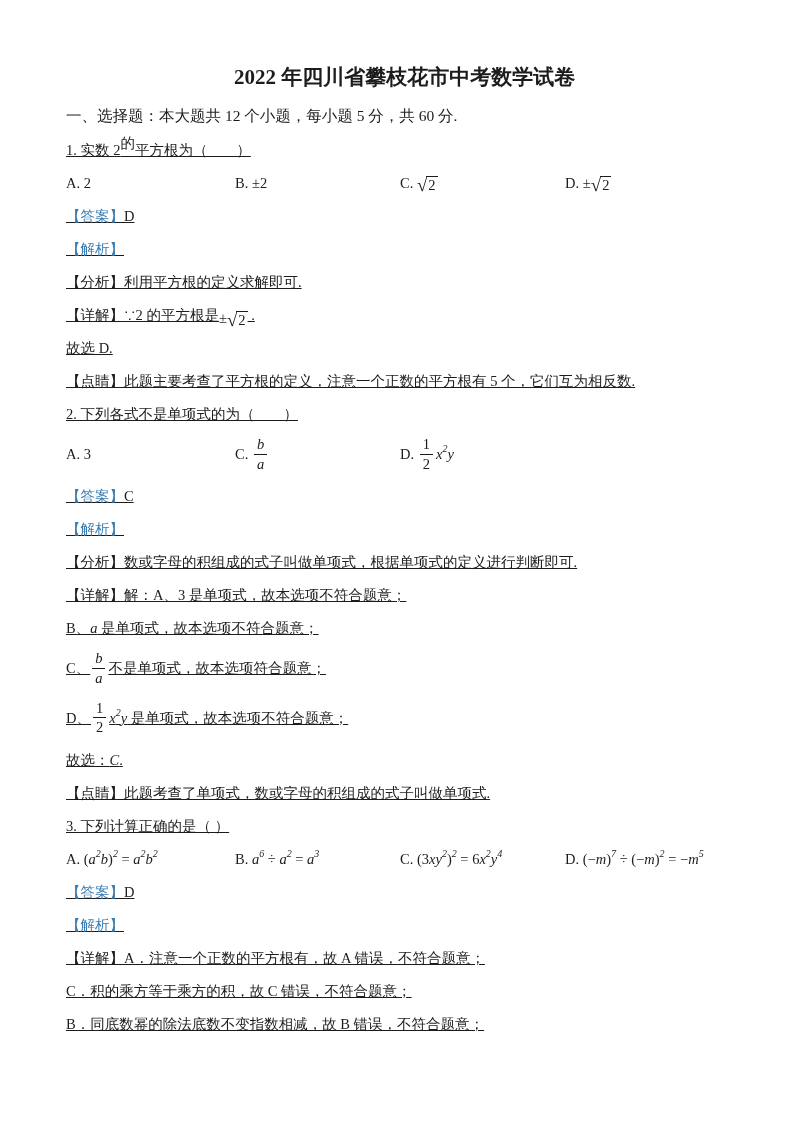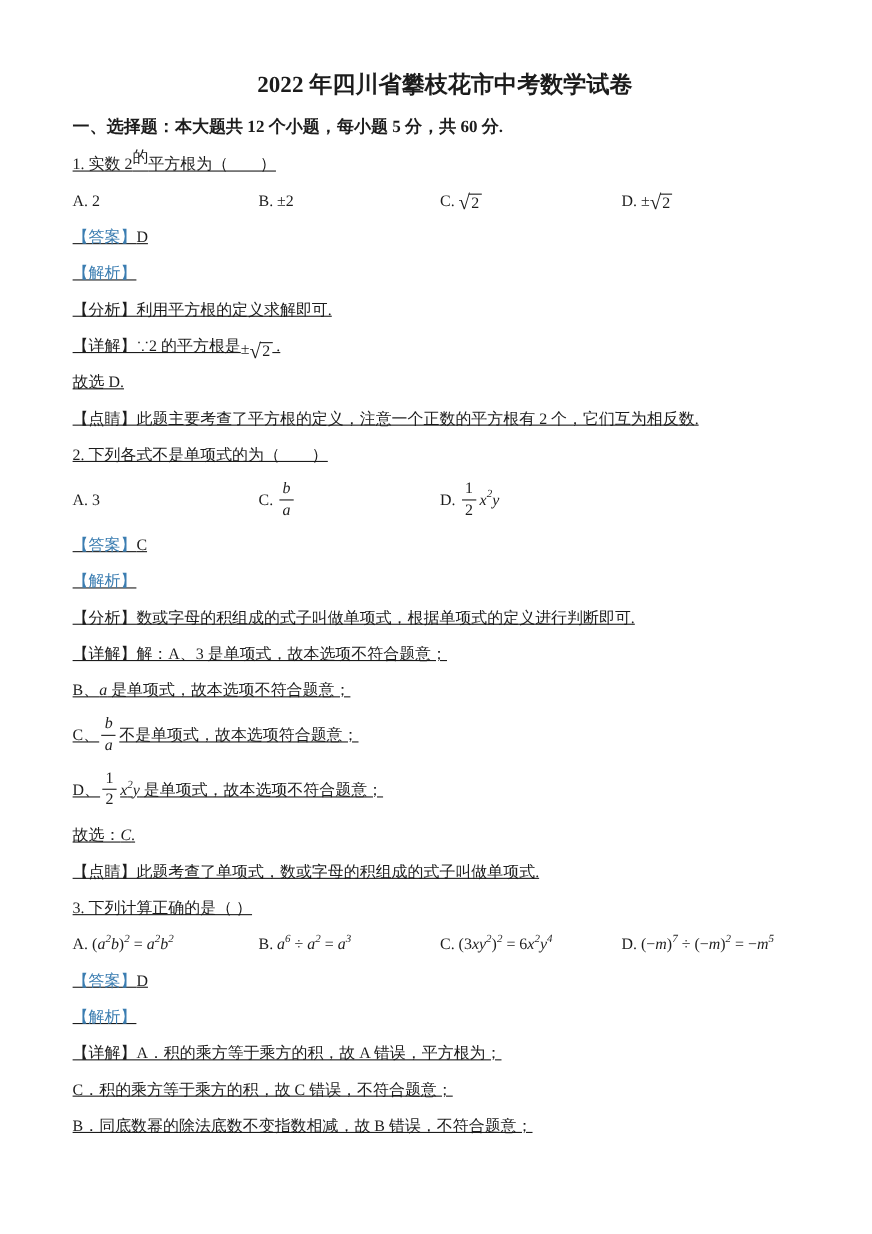--- a/index.html
+++ b/index.html
@@ -12,21 +12,21 @@
     font-family: "Liberation Serif", "DejaVu Serif", serif;
     overflow: hidden;
   }
   .page { padding: 64px 50px 0 66px; }
 
   .doc-title {
     font-size: 21px; font-weight: bold; text-align: center;
     line-height: 27px; margin: 0 0 13px 0;
   }
   .section-header {
-    font-size: 15.5px; font-weight: bold;
+    font-size: 15.5px; font-weight: normal;
     line-height: 23px; margin: 0 0 12px 0;
   }
   .para {
     font-size: 14.5px; line-height: 23px;
     margin: 0 0 10px 0;
     text-decoration: underline;
   }
   .options-row {
     display: grid;
     grid-template-columns: 169px 165px 165px 1fr;
@@ -77,21 +77,21 @@
         </span></span>
   </div>
   <p class="para"><span class="blue">【答案】</span><span>D</span></p>
   <p class="para"><span class="blue">【解析】</span></p>
   <p class="para">【分析】利用平方根的定义求解即可.</p>
   <p class="para">【详解】∵2 的平方根是<span class="lowered">±<span class="sq">
           <span class="rsign">√</span>
           <span class="rad">2</span>
         </span></span> .</p>
   <p class="para">故选 D.</p>
-  <p class="para">【点睛】此题主要考查了平方根的定义，注意一个正数的平方根有 2 个，它们互为相反数.</p>
+  <p class="para">【点睛】此题主要考查了平方根的定义，注意一个正数的平方根有 5 个，它们互为相反数.</p>
 
   <p class="para">2. 下列各式不是单项式的为（　　）</p>
   <div class="options-row">
     <span>A. 3</span>
     <span>C. <span class="frac"><span class="fn"><span class="mv">b</span></span><span class="fd"><span class="mv">a</span></span></span></span>
     <span>D. <span class="frac"><span class="fn">1</span><span class="fd">2</span></span><span class="mv">x</span><sup class="msup">2</sup><span class="mv">y</span></span>
   </div>
   <p class="para"><span class="blue">【答案】</span><span>C</span></p>
   <p class="para"><span class="blue">【解析】</span></p>
   <p class="para">【分析】数或字母的积组成的式子叫做单项式，根据单项式的定义进行判断即可.</p>
@@ -104,17 +104,17 @@
 
   <p class="para">3. 下列计算正确的是（ ）</p>
   <div class="options-row">
     <span>A. (<span class="mv">a</span><sup class="msup">2</sup><span class="mv">b</span>)<sup class="msup">2</sup> = <span class="mv">a</span><sup class="msup">2</sup><span class="mv">b</span><sup class="msup">2</sup></span>
     <span>B. <span class="mv">a</span><sup class="msup">6</sup> ÷ <span class="mv">a</span><sup class="msup">2</sup> = <span class="mv">a</span><sup class="msup">3</sup></span>
     <span>C. (3<span class="mv">xy</span><sup class="msup">2</sup>)<sup class="msup">2</sup> = 6<span class="mv">x</span><sup class="msup">2</sup><span class="mv">y</span><sup class="msup">4</sup></span>
     <span>D. (−<span class="mv">m</span>)<sup class="msup">7</sup> ÷ (−<span class="mv">m</span>)<sup class="msup">2</sup> = −<span class="mv">m</span><sup class="msup">5</sup></span>
   </div>
   <p class="para"><span class="blue">【答案】</span><span>D</span></p>
   <p class="para"><span class="blue">【解析】</span></p>
-  <p class="para">【详解】A．积的乘方等于乘方的积，故 A 错误，平方根为；</p>
+  <p class="para">【详解】A．注意一个正数的平方根有，故 A 错误，不符合题意；</p>
   <p class="para">C．积的乘方等于乘方的积，故 C 错误，不符合题意；</p>
   <p class="para">B．同底数幂的除法底数不变指数相减，故 B 错误，不符合题意；</p>
 
 </div>
 
 </body></html>

